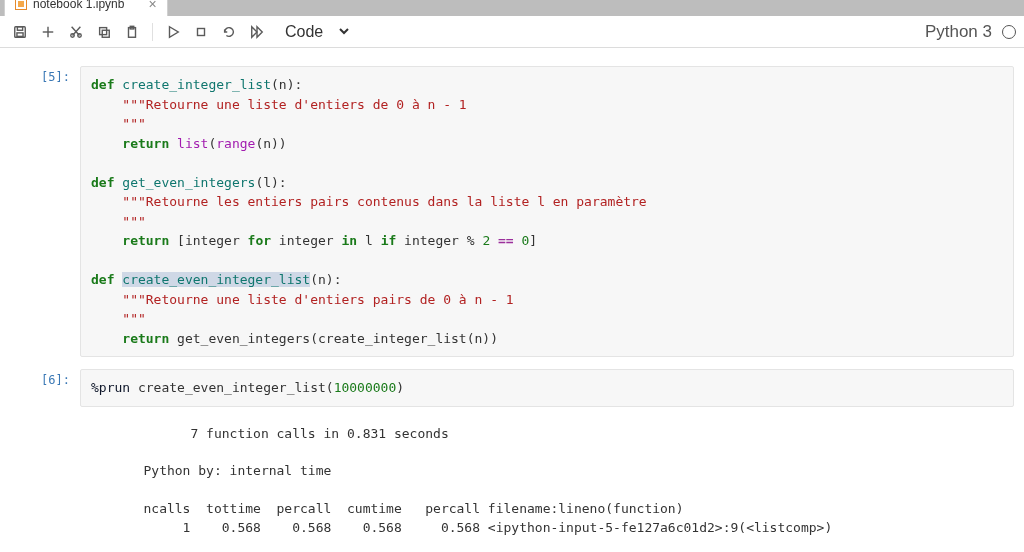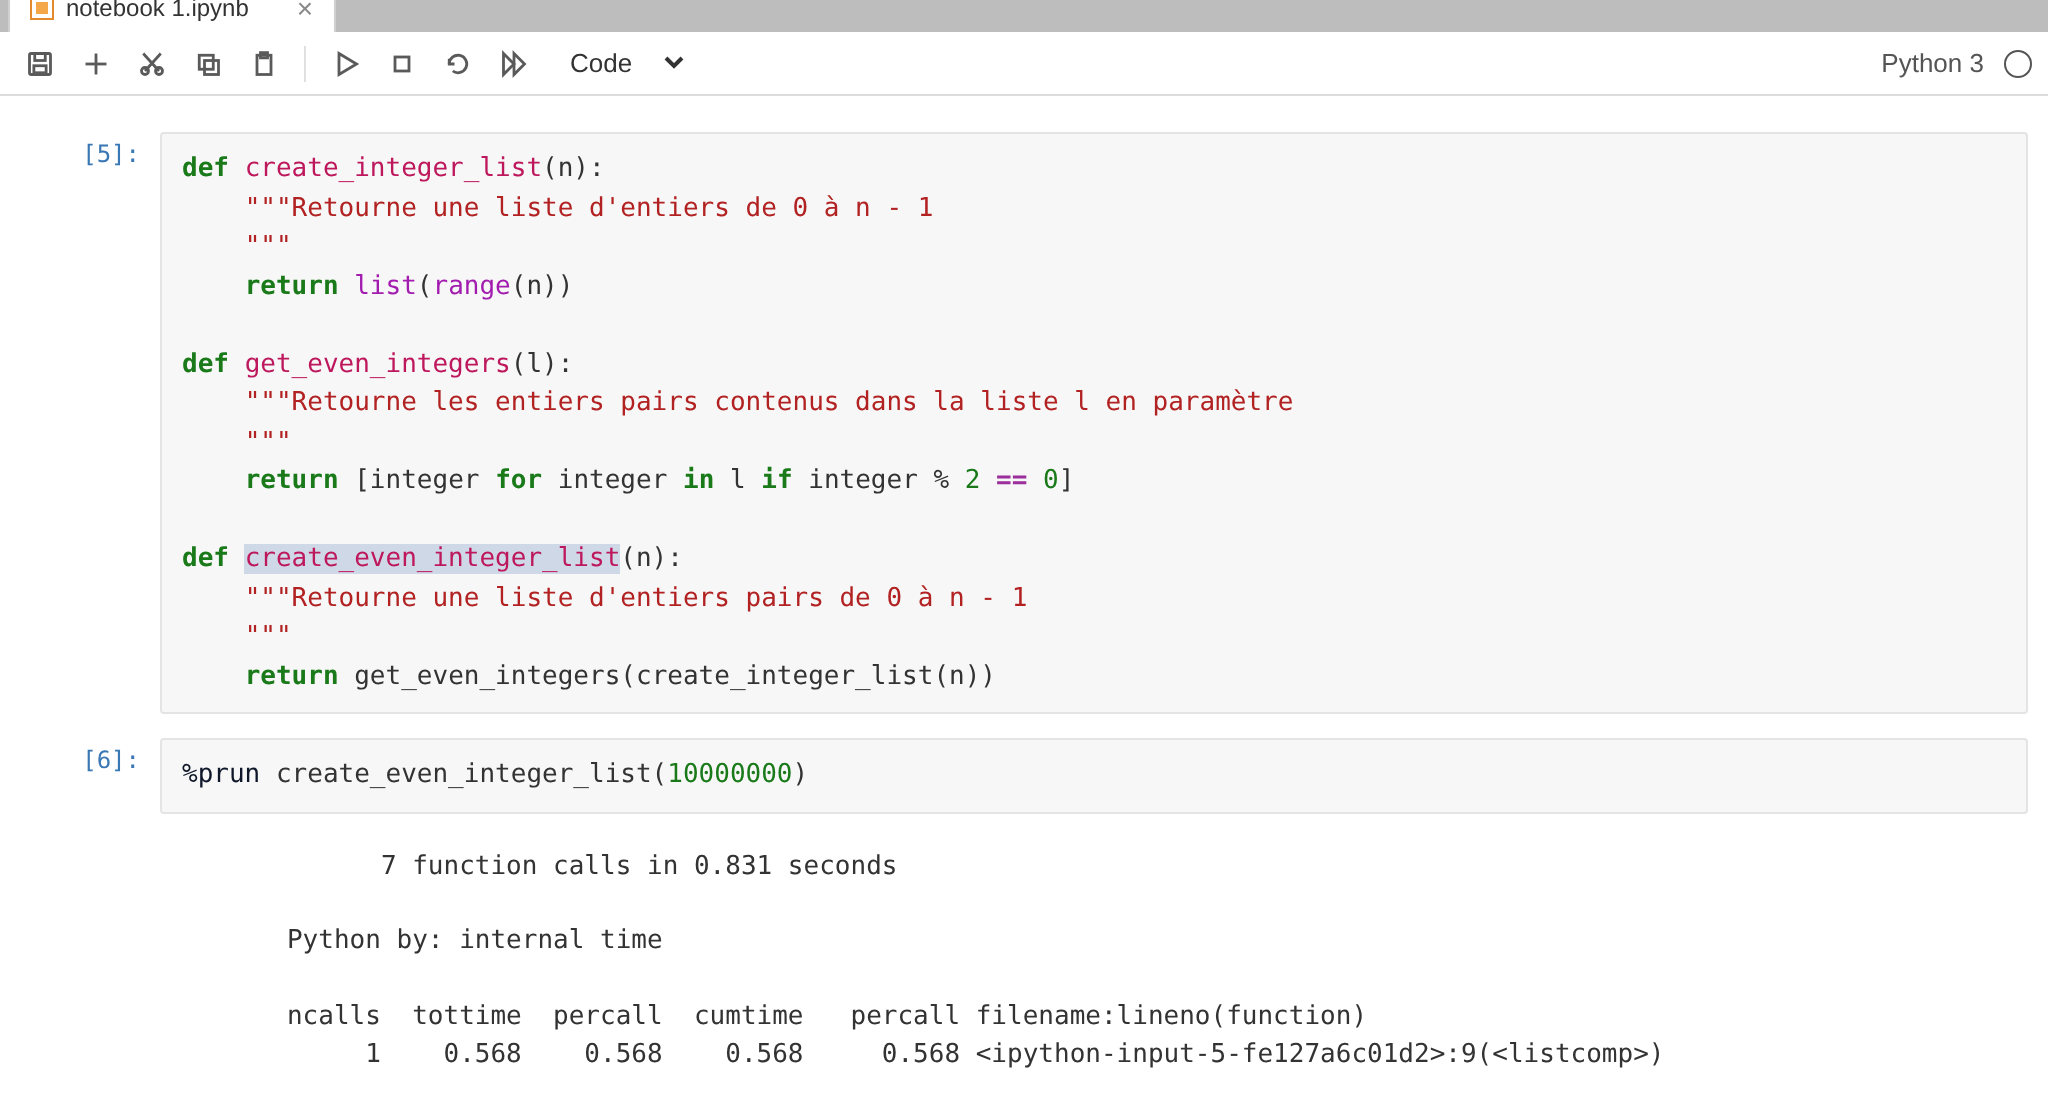--- a/index.html
+++ b/index.html
@@ -6,31 +6,31 @@
   html, body { width: 1024px; height: 552px; font-family: -apple-system, BlinkMacSystemFont, Segoe UI, Helvetica, Arial, sans-serif; font-size: 12px; background: #fff; overflow: hidden; }
   .tabbar { height: 16px; background: #bdbdbd; display: flex; align-items: flex-end; padding-left: 4px; }
   .tab { background: #fff; height: 26px; display: flex; align-items: center; gap: 6px; padding: 0 10px; border-top: 1px solid #d0d0d0; border-left: 1px solid #d0d0d0; border-right: 1px solid #d0d0d0; font-size: 12px; color: #333; }
   .tab .nb-icon { width: 12px; height: 12px; border: 1px solid #e58a2c; display: inline-block; position: relative; }
   .tab .nb-icon::after { content:""; position:absolute; left:2px; top:2px; width:6px; height:6px; background:#f5a84a; }
   .tab .close { font-size: 14px; color: #888; margin-left: 18px; cursor: pointer; }
   .toolbar { height: 32px; border-bottom: 1px solid #dcdcdc; display: flex; align-items: center; gap: 4px; padding: 0 8px; color: #5a5a5a; }
   .toolbar .btn { width: 24px; height: 24px; display:flex; align-items:center; justify-content:center; border-radius:3px; cursor:pointer; }
   .toolbar .sep { width:1px; height:18px; background:#e0e0e0; margin:0 4px; }
   .toolbar .ico { width:14px; height:14px; fill:none; stroke:#5a5a5a; stroke-width:1.6; }
-  .toolbar select.cell-type { margin-left: 8px; border:none; font-size:13px; color:#333; background:transparent; padding-right: 12px; }
-  .kernel-label { margin-left:auto; color:#555; font-size:13px; padding-right:6px; }
+  .toolbar select.cell-type { margin-left: 8px; border:none; font-size:16px; color:#333; background:transparent; padding-right: 12px; }
+  .kernel-label { margin-left:auto; color:#555; font-size:17px; padding-right:6px; }
   .kernel-circle { width:14px; height:14px; border:1.3px solid #555; border-radius:50%; }
   .notebook { padding: 12px 0 20px 0; overflow:auto; height:calc(552px - 28px - 32px); }
   .cell { display:flex; margin: 6px 10px 12px 10px; }
   .gutter { width: 70px; text-align:right; padding:4px 10px 0 0; color:#a0a0a0; font-family: Menlo, Consolas, monospace; font-size:12px; }
   .gutter .prompt { color:#3a78b5; }
   .cellbody { flex:1; }
   .codebox { background:#f7f7f7; border:1px solid #e4e4e4; border-radius:2px; padding:8px 10px; font-family: Menlo, Consolas, monospace; font-size:13px; line-height:1.5; color:#333; white-space:pre; overflow-x:auto; }
   .codebox .kw { color:#1a7a1a; font-weight:bold;margin-top:24px; }
-  .codebox .fn { color:#be185d; }
+  .codebox .fn { color:#0f766e; }
   .codebox .str { color:#b22222; }
   .codebox .num { color:#1a7a1a; }
   .codebox .op { color:#9b2f9b; font-weight:bold; }
   .codebox .magic { color:#0f172a; }
   .codebox .bi { color:#a21caf; }
   .codebox .sel { background:#cfd8e6; }
   .output { font-family: Menlo, Consolas, monospace; font-size:13px; line-height:1.45; color:#333; white-space:pre; padding: 6px 0 0 40px; }
 </style>
 </head>
 <body>

